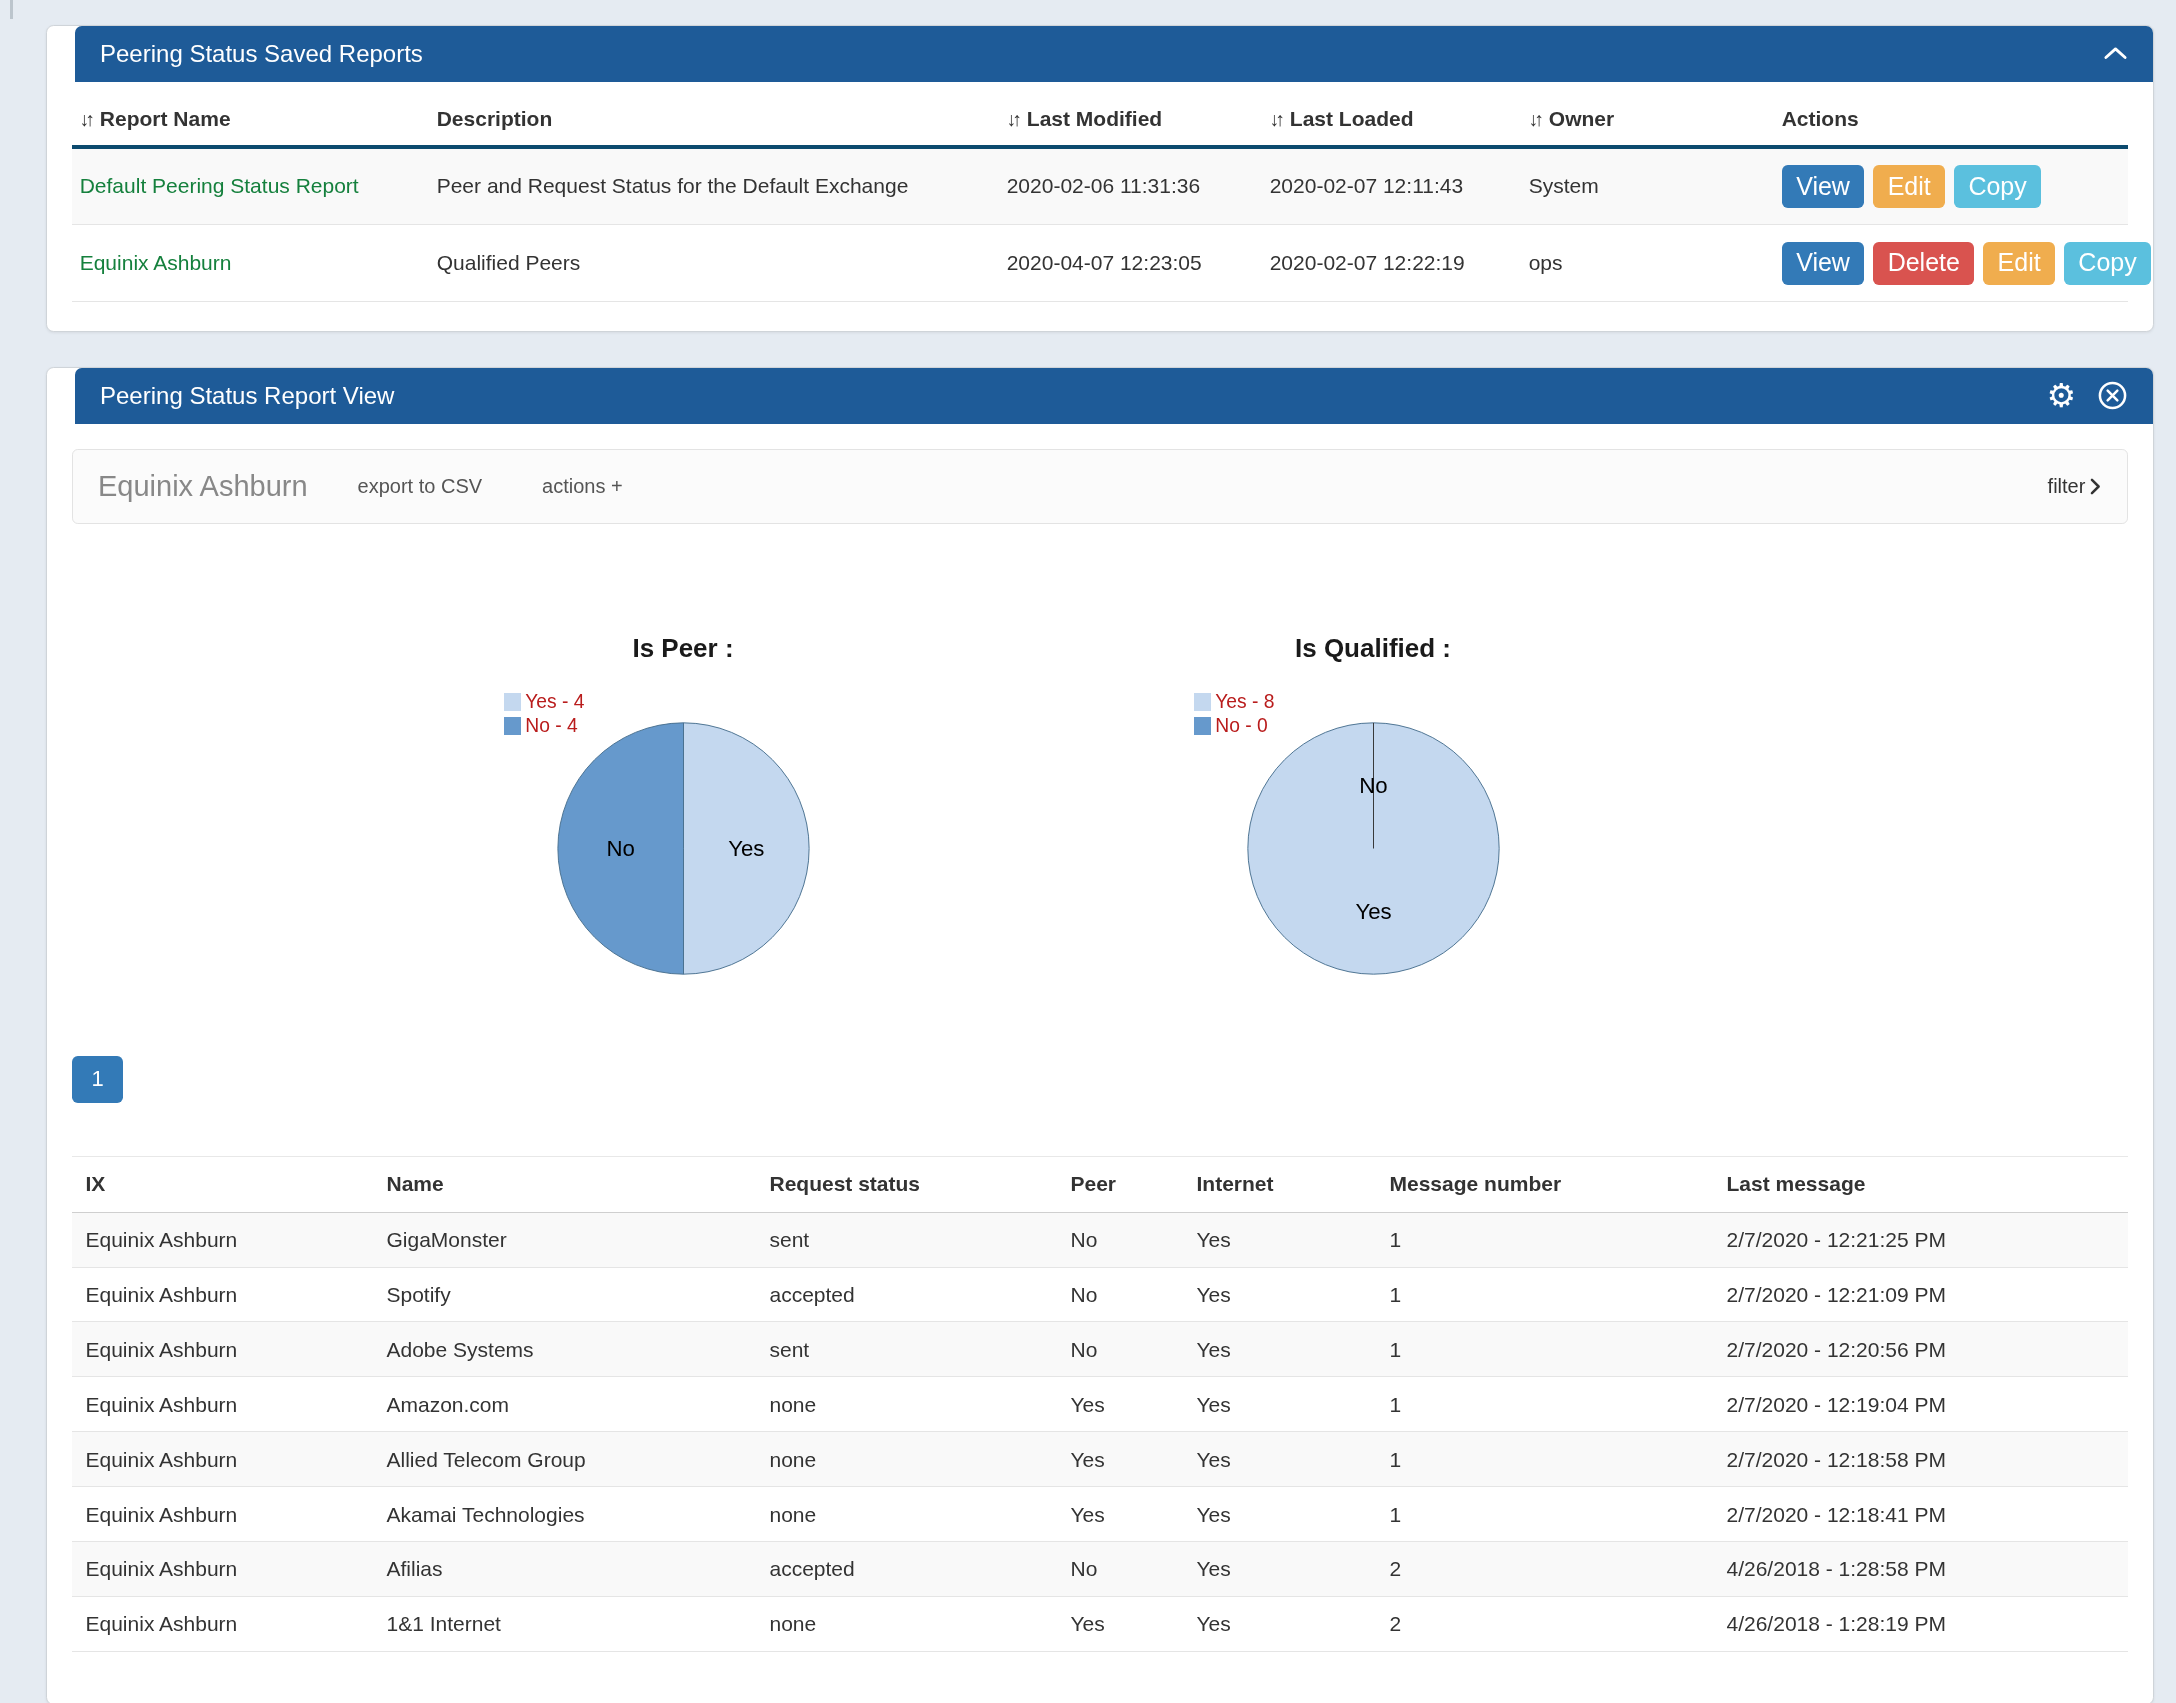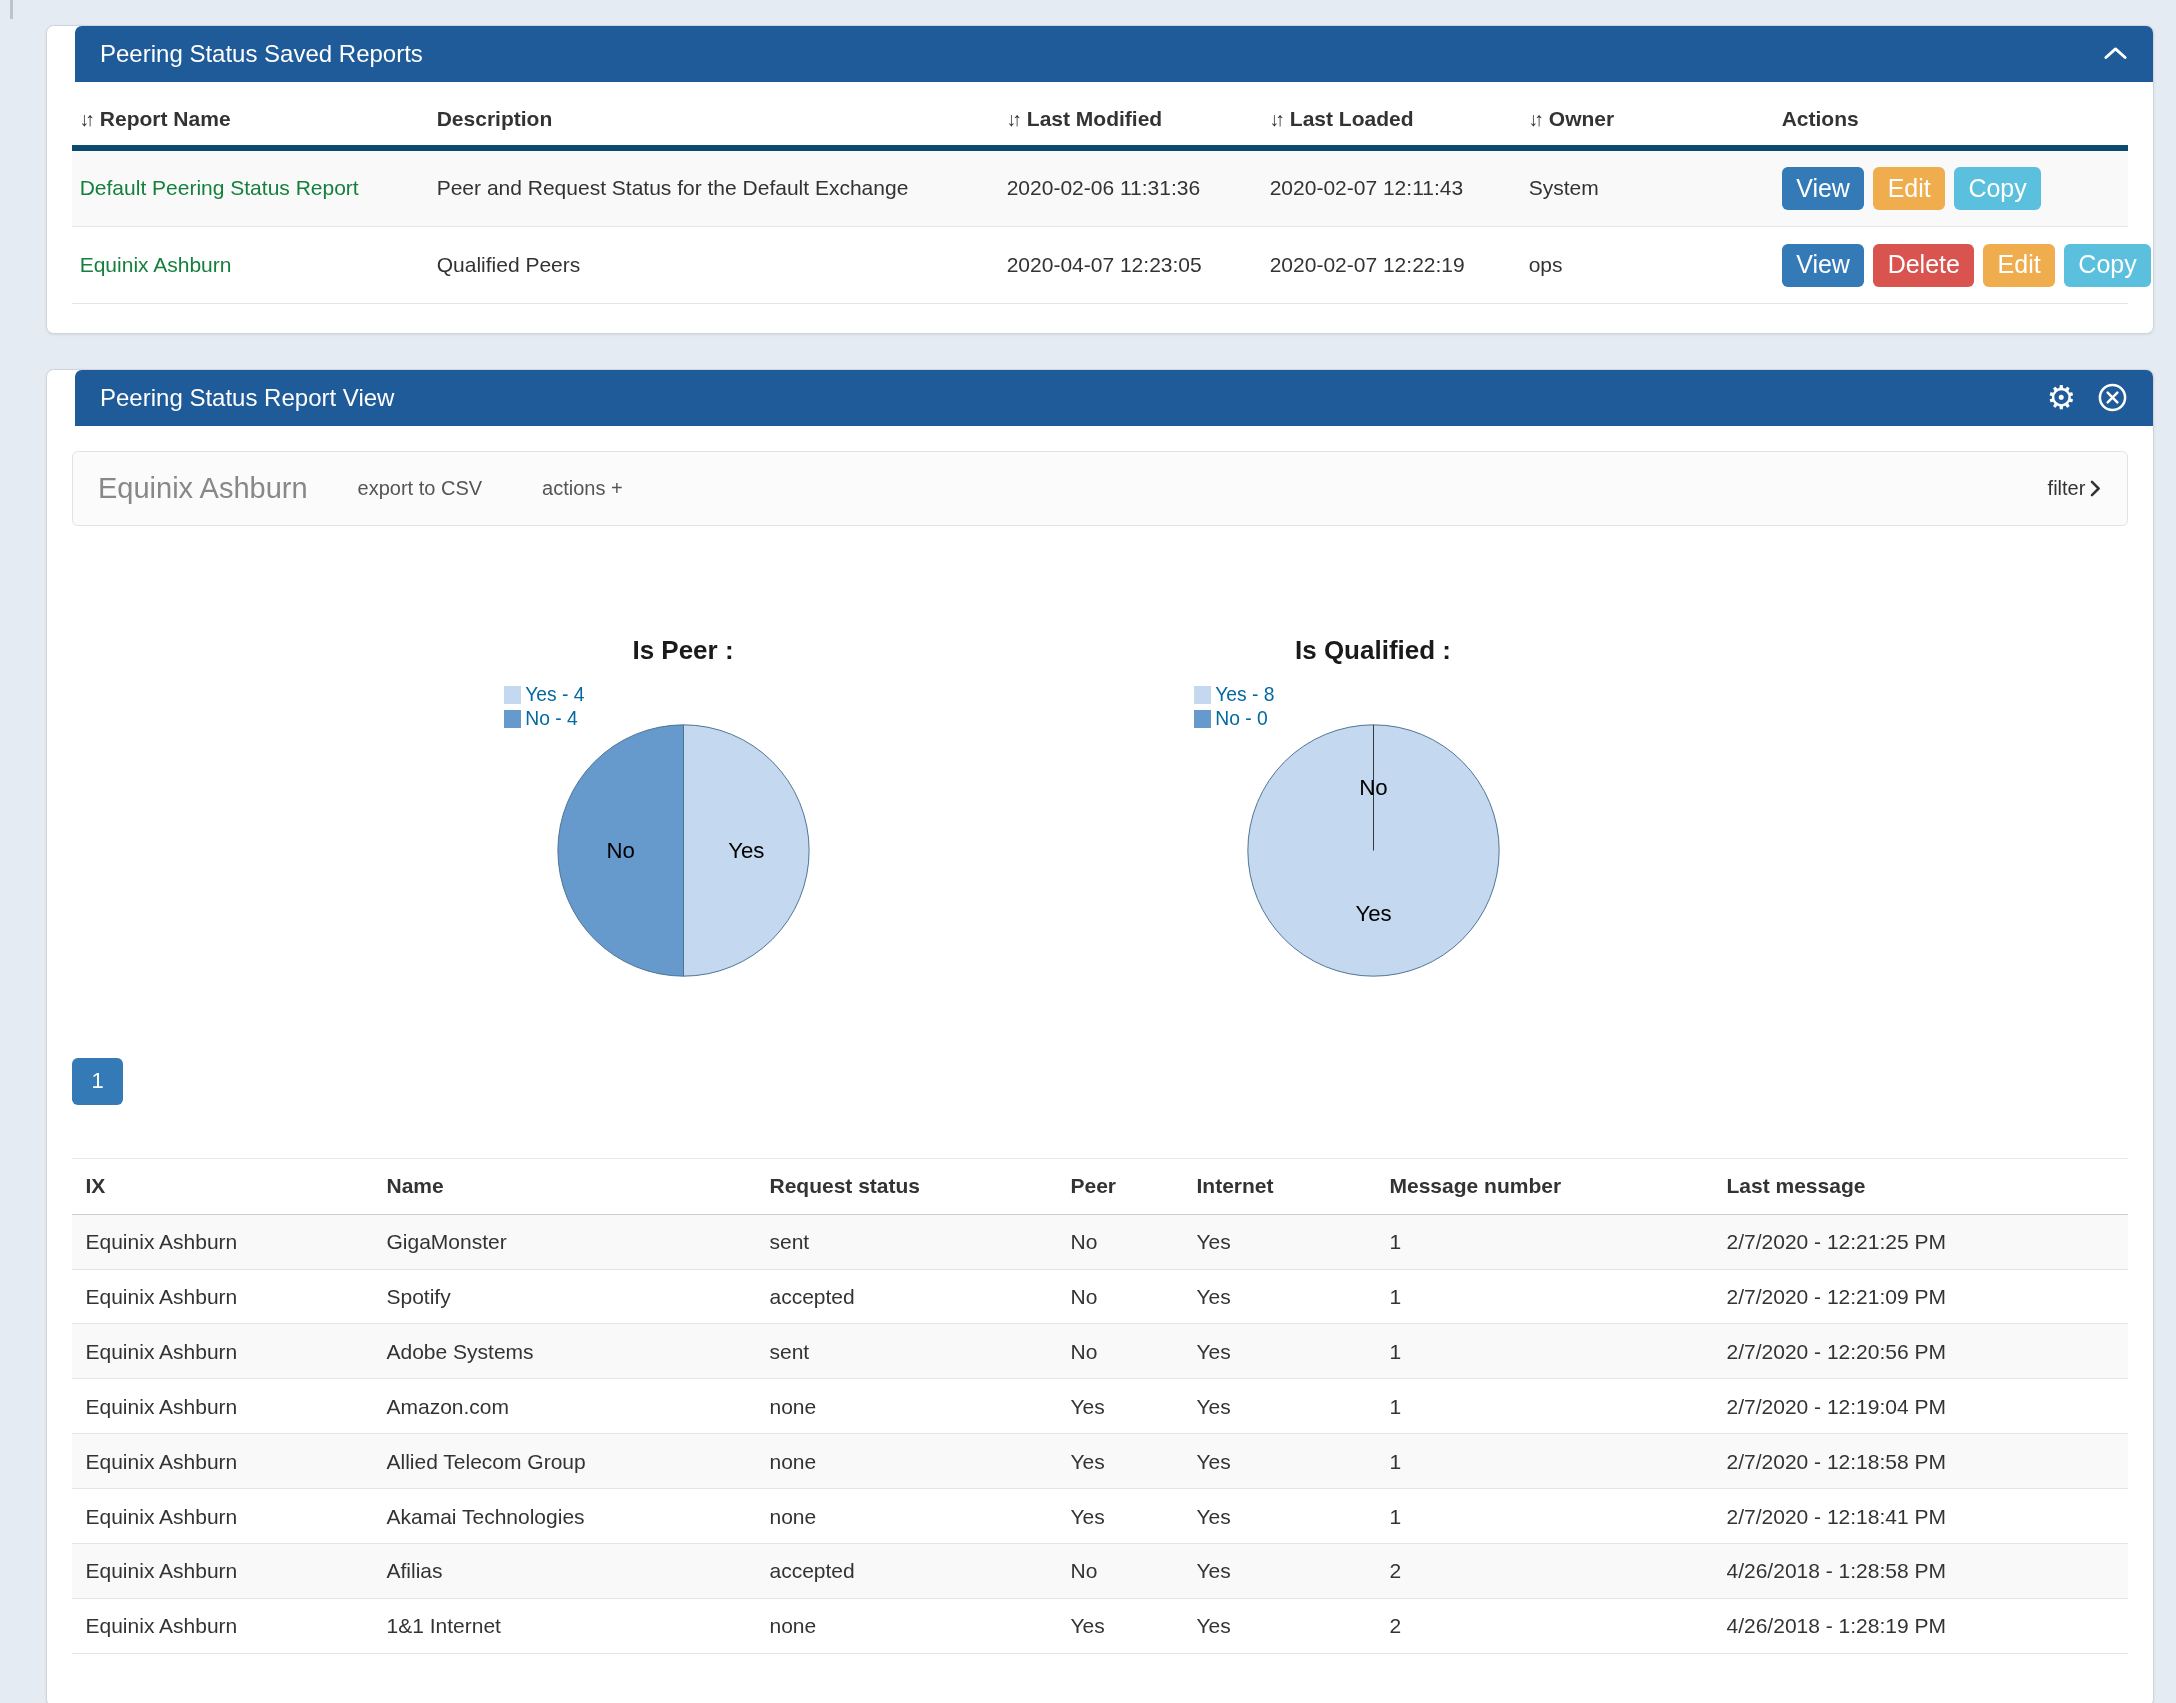--- a/index.html
+++ b/index.html
@@ -34,21 +34,21 @@
   .header-right { margin-left:auto; display:flex; align-items:center; gap:21px; }
   .icon-btn { display:flex; align-items:center; cursor:pointer; color:#fff; }
   .gear-glyph { font-size:33px; line-height:1; font-family:"DejaVu Sans",sans-serif; }
 
   
   .panel-body-1 { padding:7.7px 25px 29px; }
   table.reports { width:100%; border-collapse:collapse; font-size:21px; color:#333; table-layout:fixed; }
   table.reports th {
     text-align:left; font-weight:bold;
     padding:17.4px 7.7px 13.5px 7.7px;
-    border-bottom:6px solid #0c4a6e;
+    border-bottom:4px solid #0c4a6e;
     white-space:nowrap;
   }
   table.reports td {
     padding:16.4px 7.7px;
     border-bottom:1px solid #e5e5e5;
     vertical-align:middle;
   }
   table.reports tbody tr:nth-child(odd) { background:#f9f9f9; }
   .sort-icon { letter-spacing:-3.9px; margin-right:8.7px; font-size:19.3px; color:#333; }
   a.link { color:#15803d; text-decoration:none; cursor:pointer;margin-top:21px; }
@@ -67,21 +67,21 @@
     display:flex; align-items:center;
     padding:0 25px;
   }
   .report-name { font-size:29px; color:#888; margin-right:50px; }
   .toolbar-link { font-size:20px; color:#555; margin-right:60px; text-decoration:none; cursor:pointer; }
   .filter { margin-left:auto; font-size:20px; color:#333; display:flex; align-items:center; gap:4px; cursor:pointer; }
 
   .charts { display:flex; margin-top:109px; padding-left:266px; }
   .chart { width:690px; position:relative; }
   .chart-title { text-align:center; font-size:26px; font-weight:bold; color:#1a1a1a; }
-  .legend { position:absolute; left:166px; top:48px; font-size:19.3px; color:#0369a1; }
+  .legend { position:absolute; left:166px; top:57px; font-size:19.3px; color:#b91c1c; }
   .legend-item { display:flex; align-items:center; height:24px; }
   .swatch { width:17.4px; height:17.4px; margin-right:3.9px; display:inline-block; }
   svg.pie { display:block; margin:54px auto 0; }
 
   .pagination { margin-top:77px; }
   .page-btn {
     width:51px; height:47px;
     background:#337ab7; color:#fff;
     border:none; border-radius:5.8px;
     font-size:22px; cursor:pointer; font-family:inherit;

